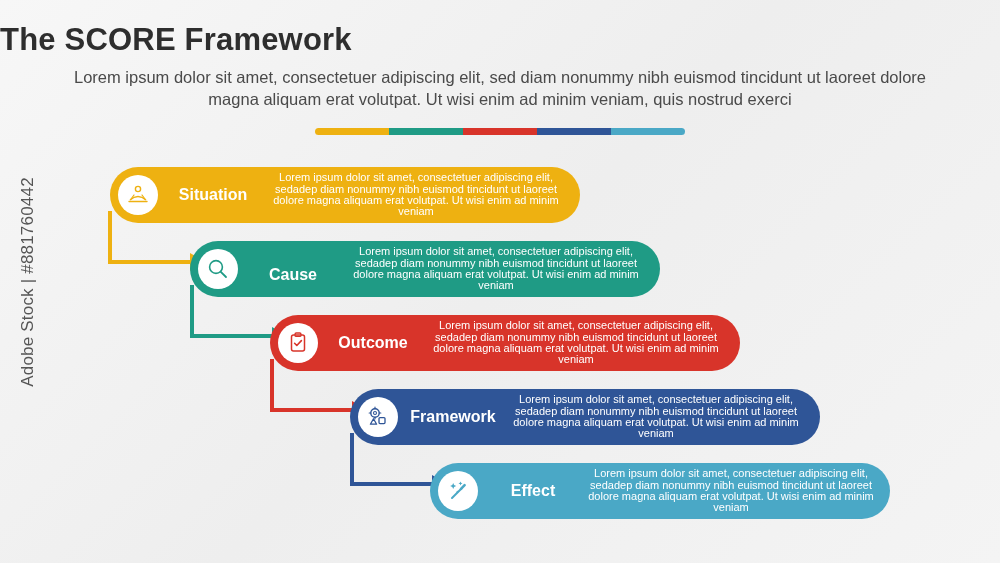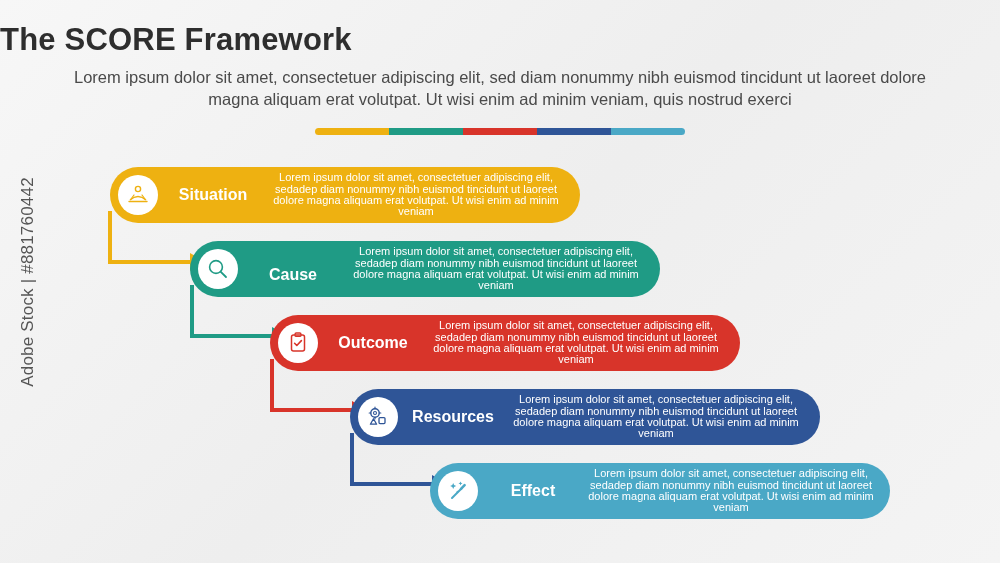--- a/index.html
+++ b/index.html
@@ -185,21 +185,21 @@
     <div class="row" style="left:350px; top:389px; width:470px; background:#2f5597;">
       <div class="iconwrap">
         <svg width="26" height="26" viewBox="0 0 26 26">
           <circle cx="10" cy="9" r="4.2" fill="none" stroke="#2f5597" stroke-width="1.4"></circle>
           <circle cx="10" cy="9" r="1.5" fill="none" stroke="#2f5597" stroke-width="1.1"></circle>
           <path d="M10 3.2 v1.4 M10 13.4 v1.4 M4.2 9 h1.4 M14.4 9 h1.4" stroke="#2f5597" stroke-width="1.2" stroke-linecap="round"></path>
           <rect x="14" y="13.6" width="6" height="6" rx="1" fill="none" stroke="#2f5597" stroke-width="1.3"></rect>
           <path d="M8.5 14.8 L11.6 20.2 L5.4 20.2 Z" fill="none" stroke="#2f5597" stroke-width="1.3" stroke-linejoin="round"></path>
         </svg>
       </div>
-      <div class="rowlabel" style="width:90px;">Resources</div>
+      <div class="rowlabel" style="width:90px;">Framework</div>
       <div class="rowdesc">Lorem ipsum dolor sit amet, consectetuer adipiscing elit, sedadep diam nonummy nibh euismod tincidunt ut laoreet dolore magna aliquam erat volutpat. Ut wisi enim ad minim veniam</div>
     </div>
 
     <div class="row" style="left:430px; top:463px; width:460px; background:#4aa8c6;">
       <div class="iconwrap">
         <svg width="26" height="26" viewBox="0 0 26 26">
           <path d="M7 20 L16.5 10.5" stroke="#4aa8c6" stroke-width="2" stroke-linecap="round"></path>
           <path d="M16 10.8 L19.6 7.2" stroke="#4aa8c6" stroke-width="2.6" stroke-linecap="round"></path>
           <path d="M8.2 5 l0.9 2.1 2.1 0.9 -2.1 0.9 -0.9 2.1 -0.9 -2.1 -2.1 -0.9 2.1 -0.9 Z" fill="#4aa8c6"></path>
           <path d="M15.5 3.4 l0.6 1.4 1.4 0.6 -1.4 0.6 -0.6 1.4 -0.6 -1.4 -1.4 -0.6 1.4 -0.6 Z" fill="#4aa8c6"></path>

